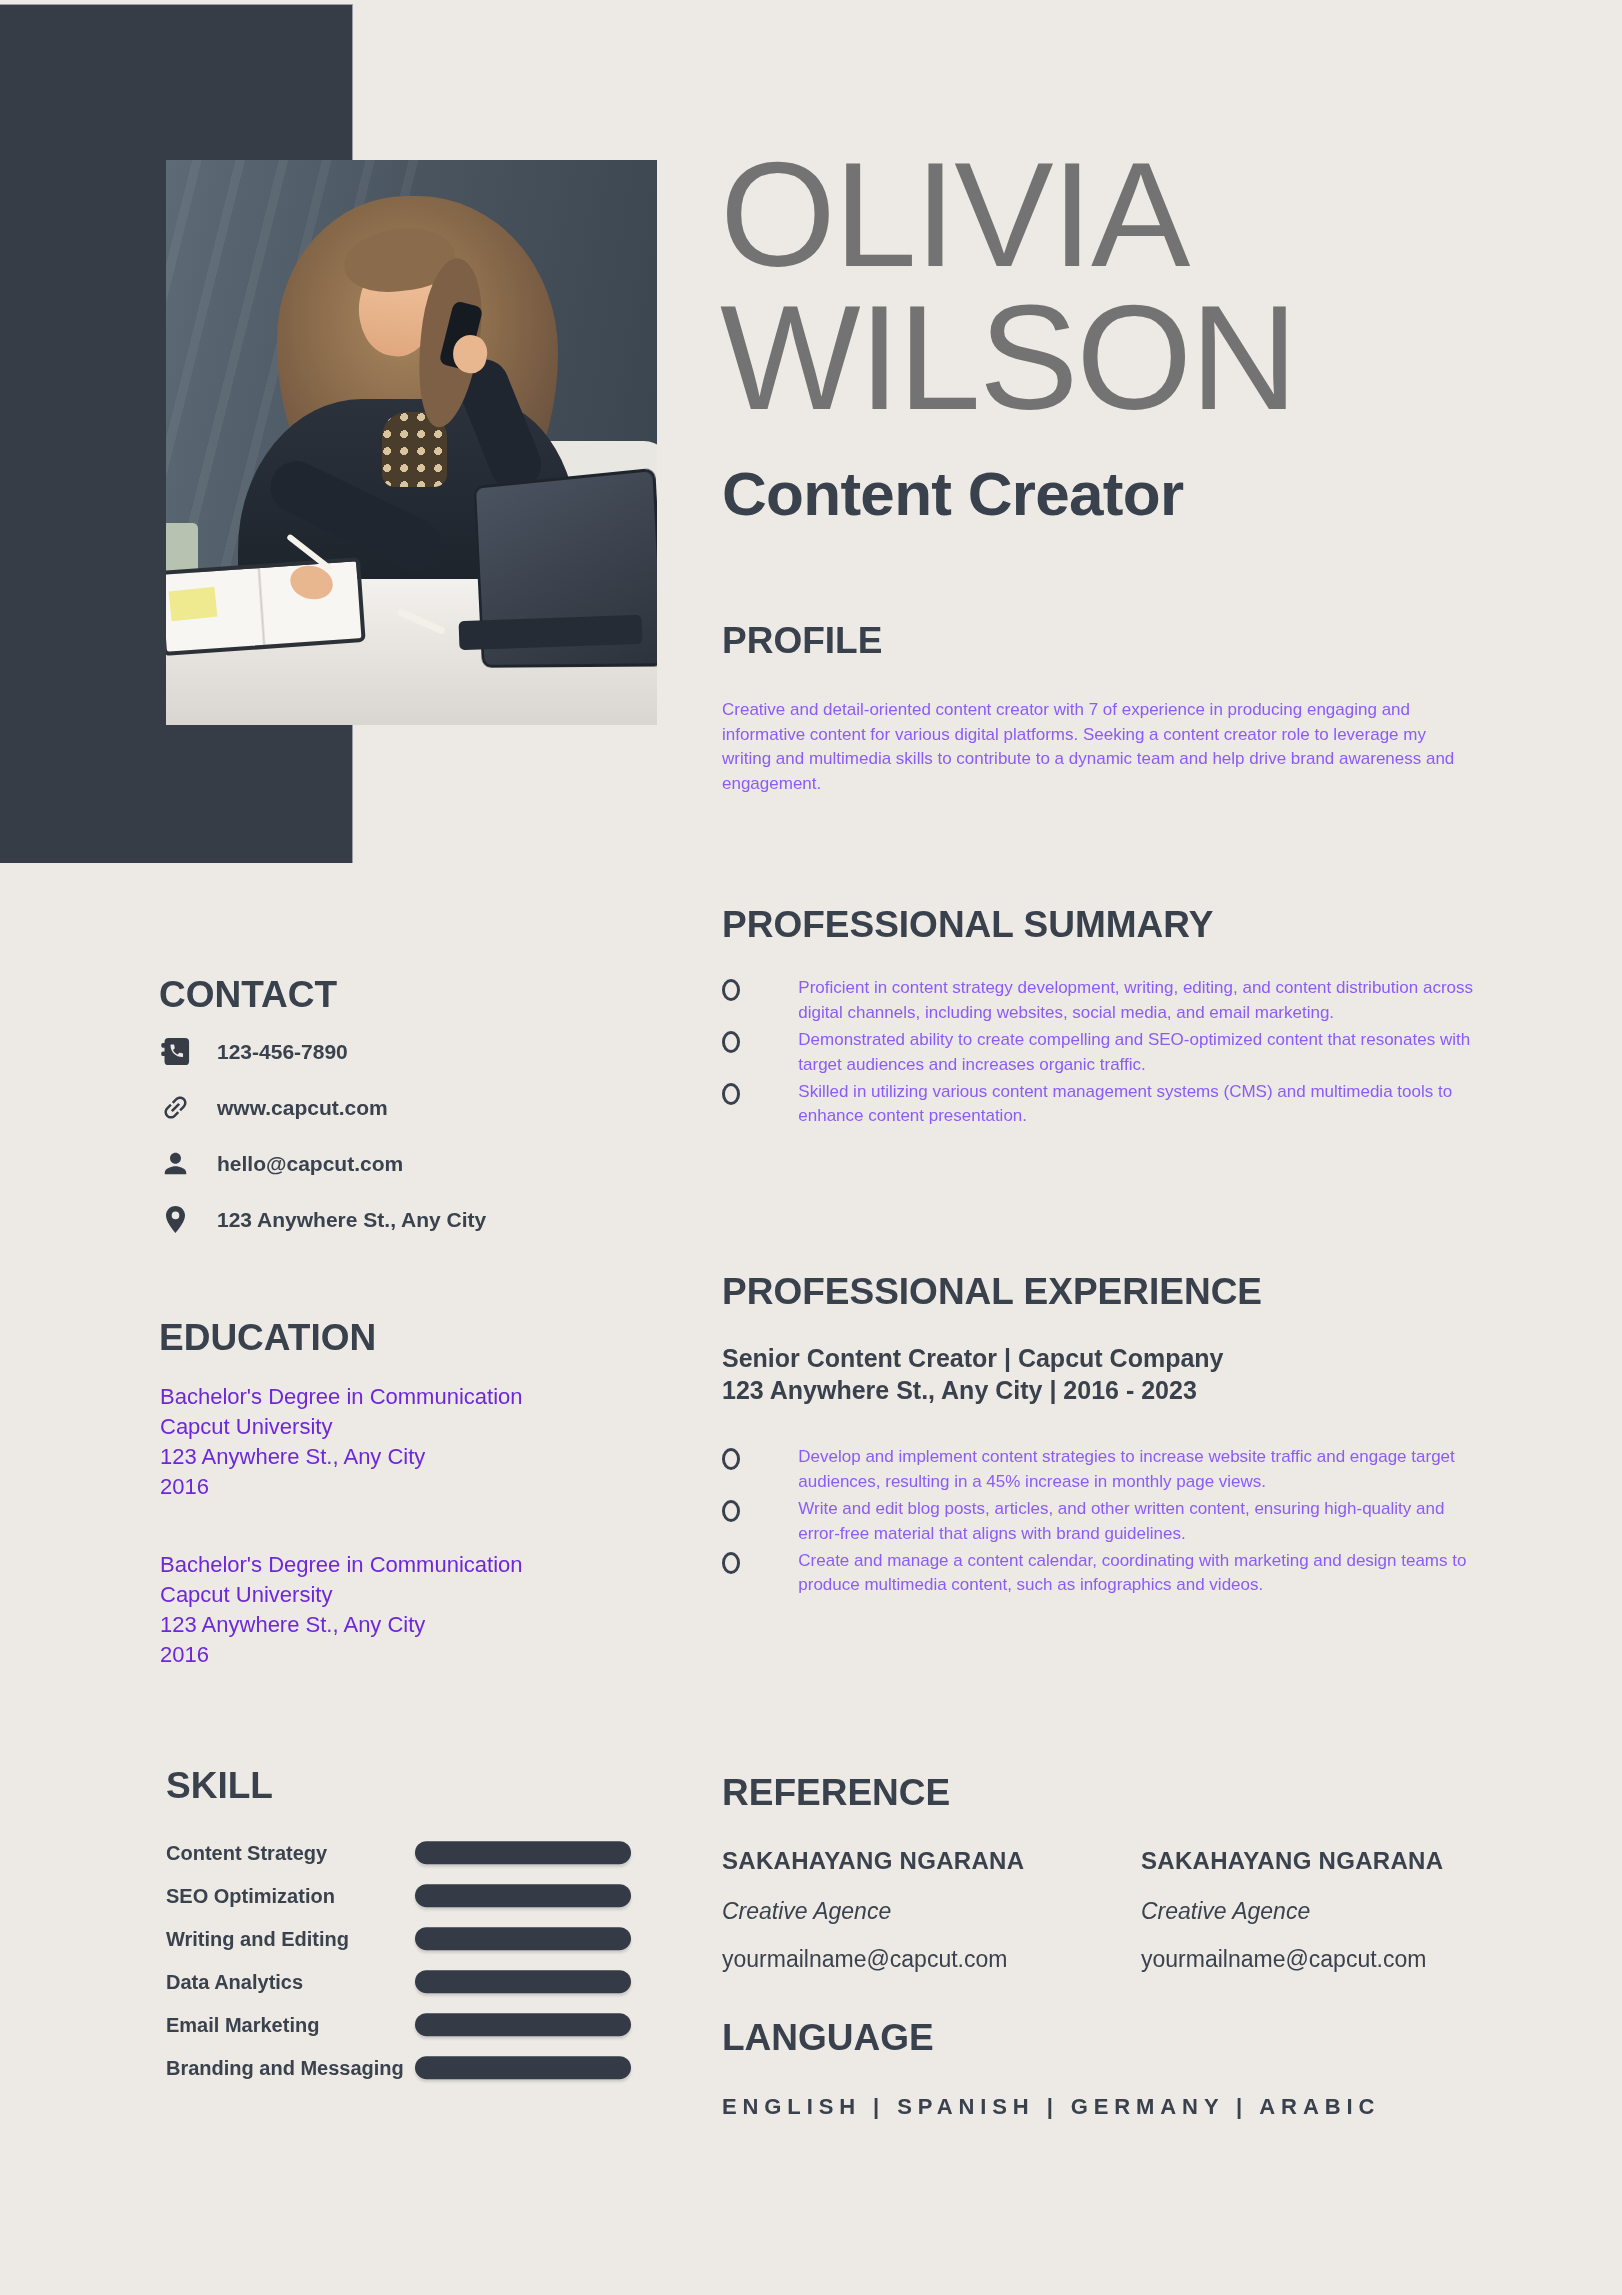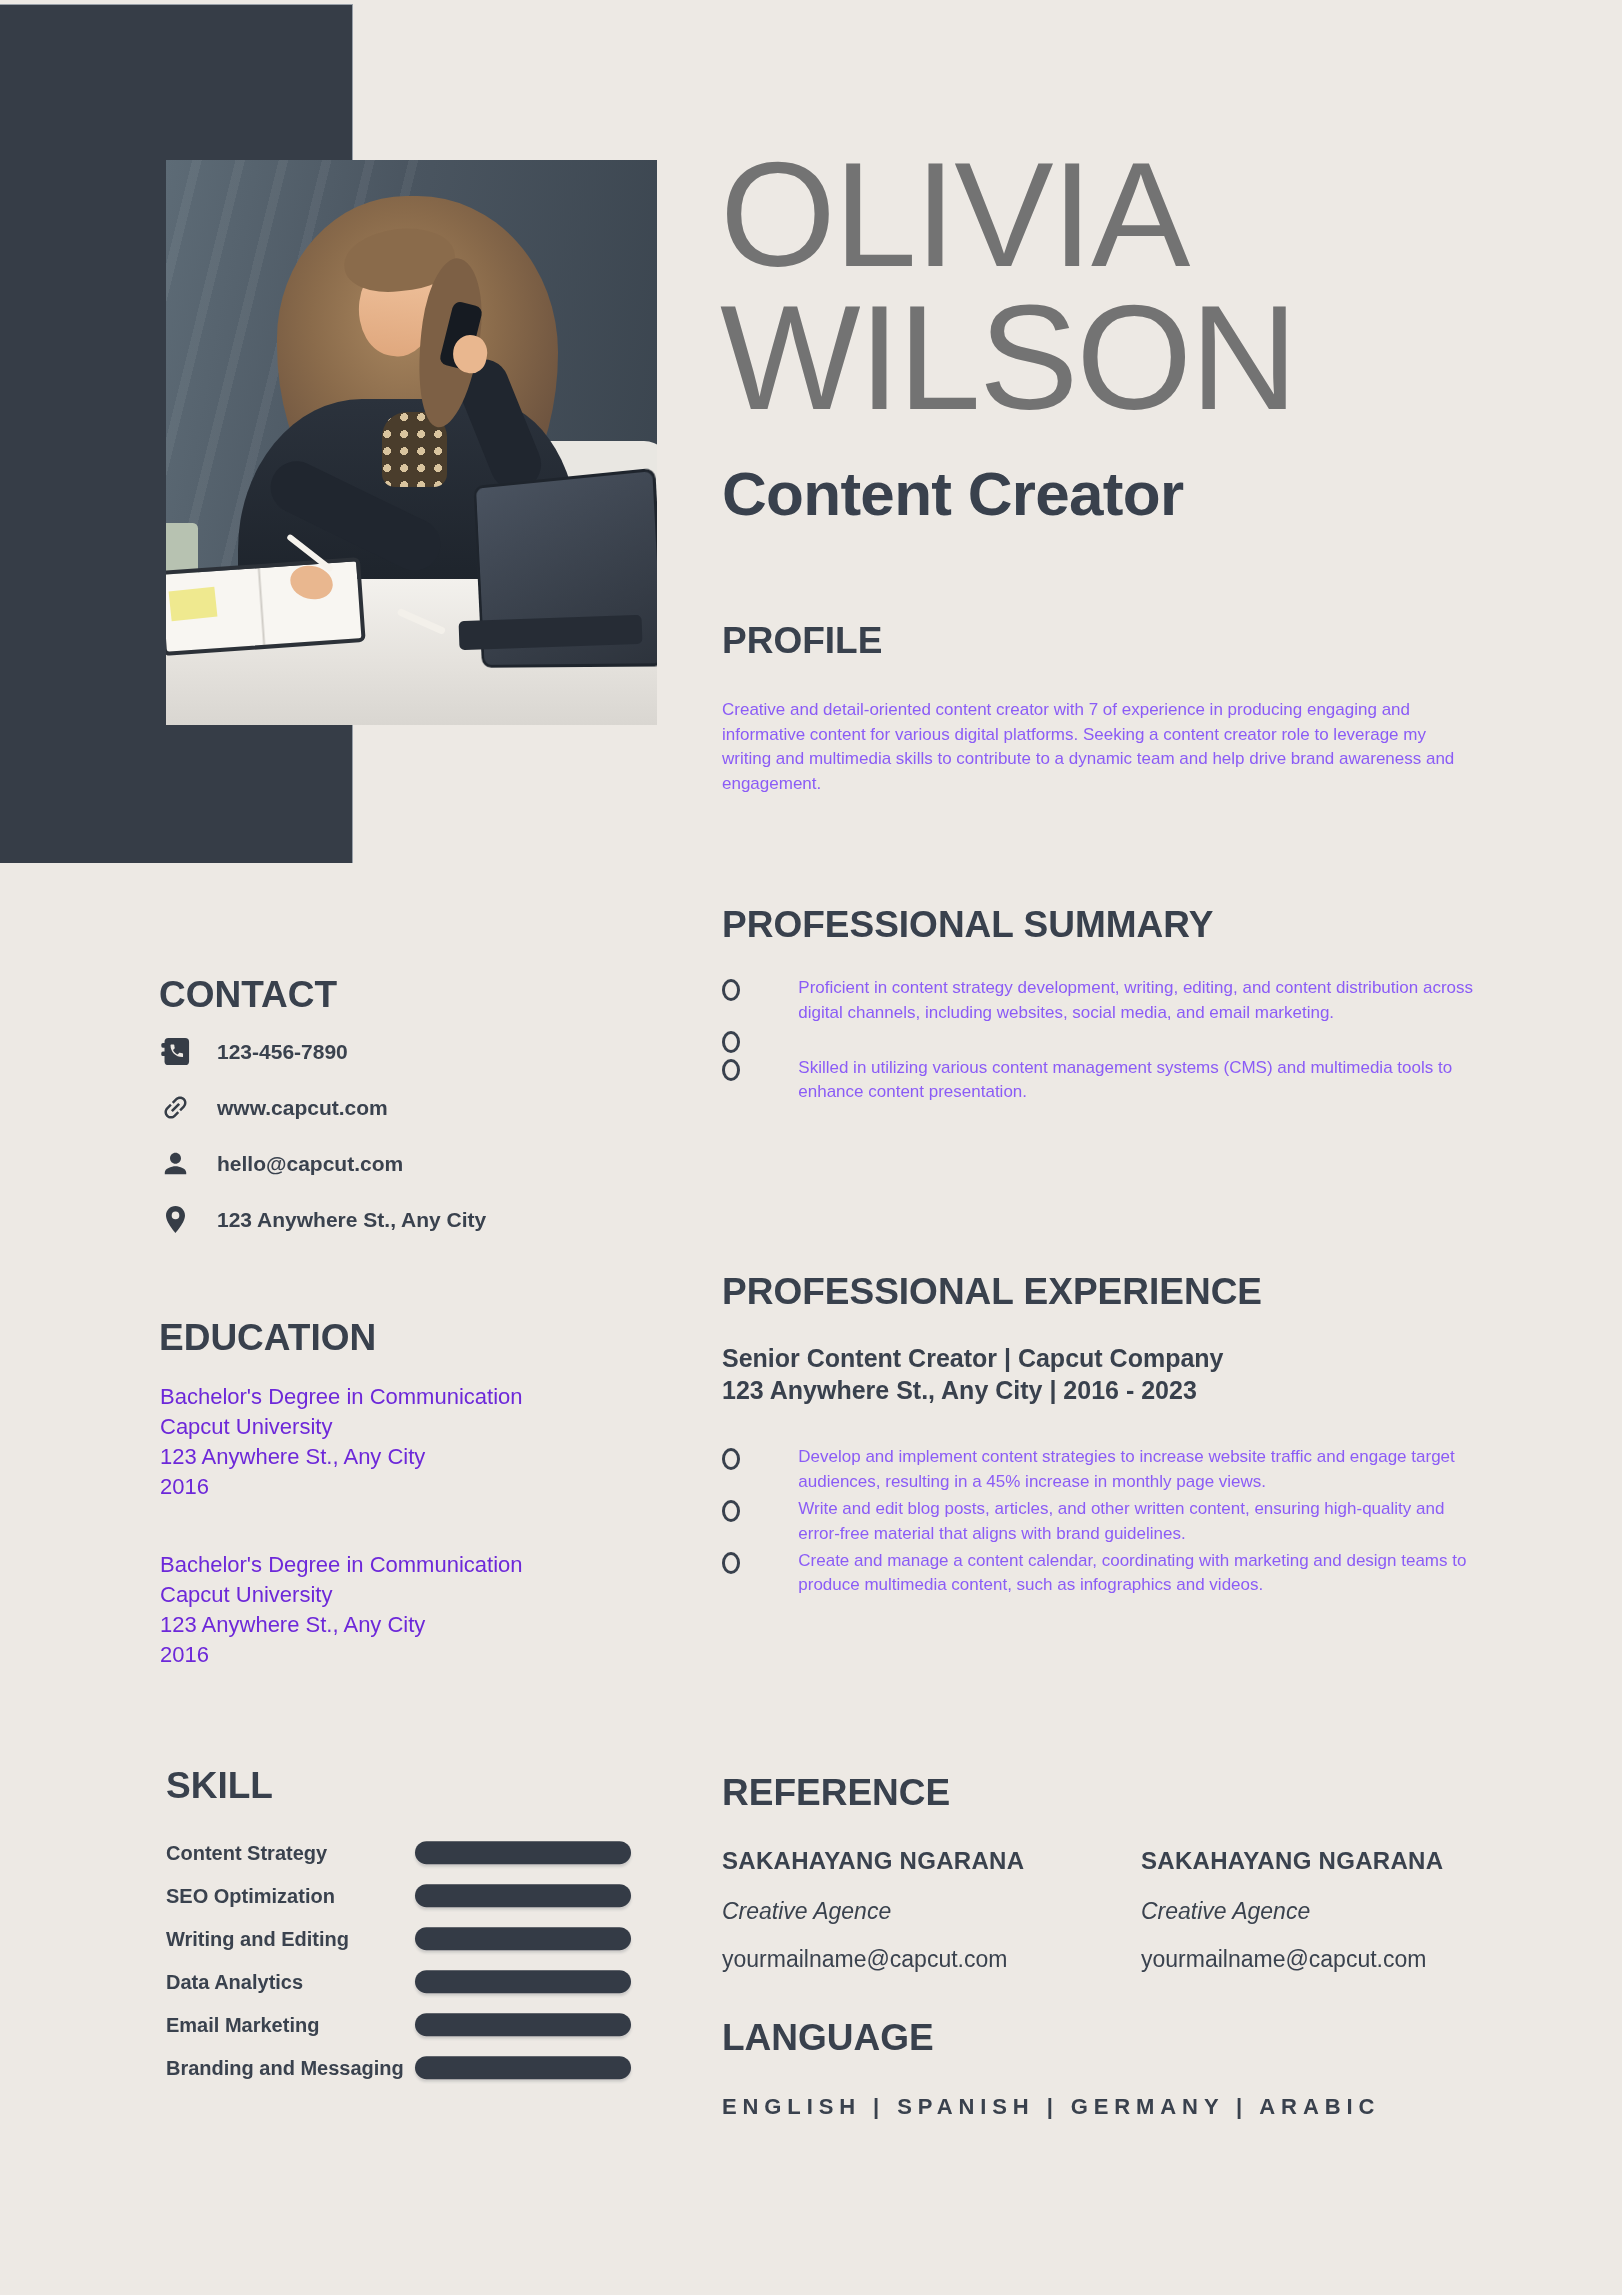--- a/index.html
+++ b/index.html
@@ -173,20 +173,21 @@
   <p class="abs body-text profile-text">Creative and detail-oriented content creator with 7 of experience in producing engaging and informative content for various digital platforms. Seeking a content creator role to leverage my writing and multimedia skills to contribute to a dynamic team and help drive brand awareness and engagement.</p>
 
   <div class="abs section-heading summary-heading">PROFESSIONAL SUMMARY</div>
   <div class="abs summary-list">
     <div class="bullet-row">
       <span class="bullet-circle"></span>
       <p class="body-text">Proficient in content strategy development, writing, editing, and content distribution across digital channels, including websites, social media, and email marketing.</p>
     </div>
     <div class="bullet-row">
       <span class="bullet-circle"></span>
+      <p class="body-text">Demonstrated ability to create compelling and SEO-optimized content that resonates with target audiences and increases organic traffic.</p>
     </div>
     <div class="bullet-row">
       <span class="bullet-circle"></span>
       <p class="body-text">Skilled in utilizing various content management systems (CMS) and multimedia tools to enhance content presentation.</p>
     </div>
   </div>
 
   <div class="abs section-heading contact-heading">CONTACT</div>
   <div class="abs contact-list">
     <div class="contact-row">

